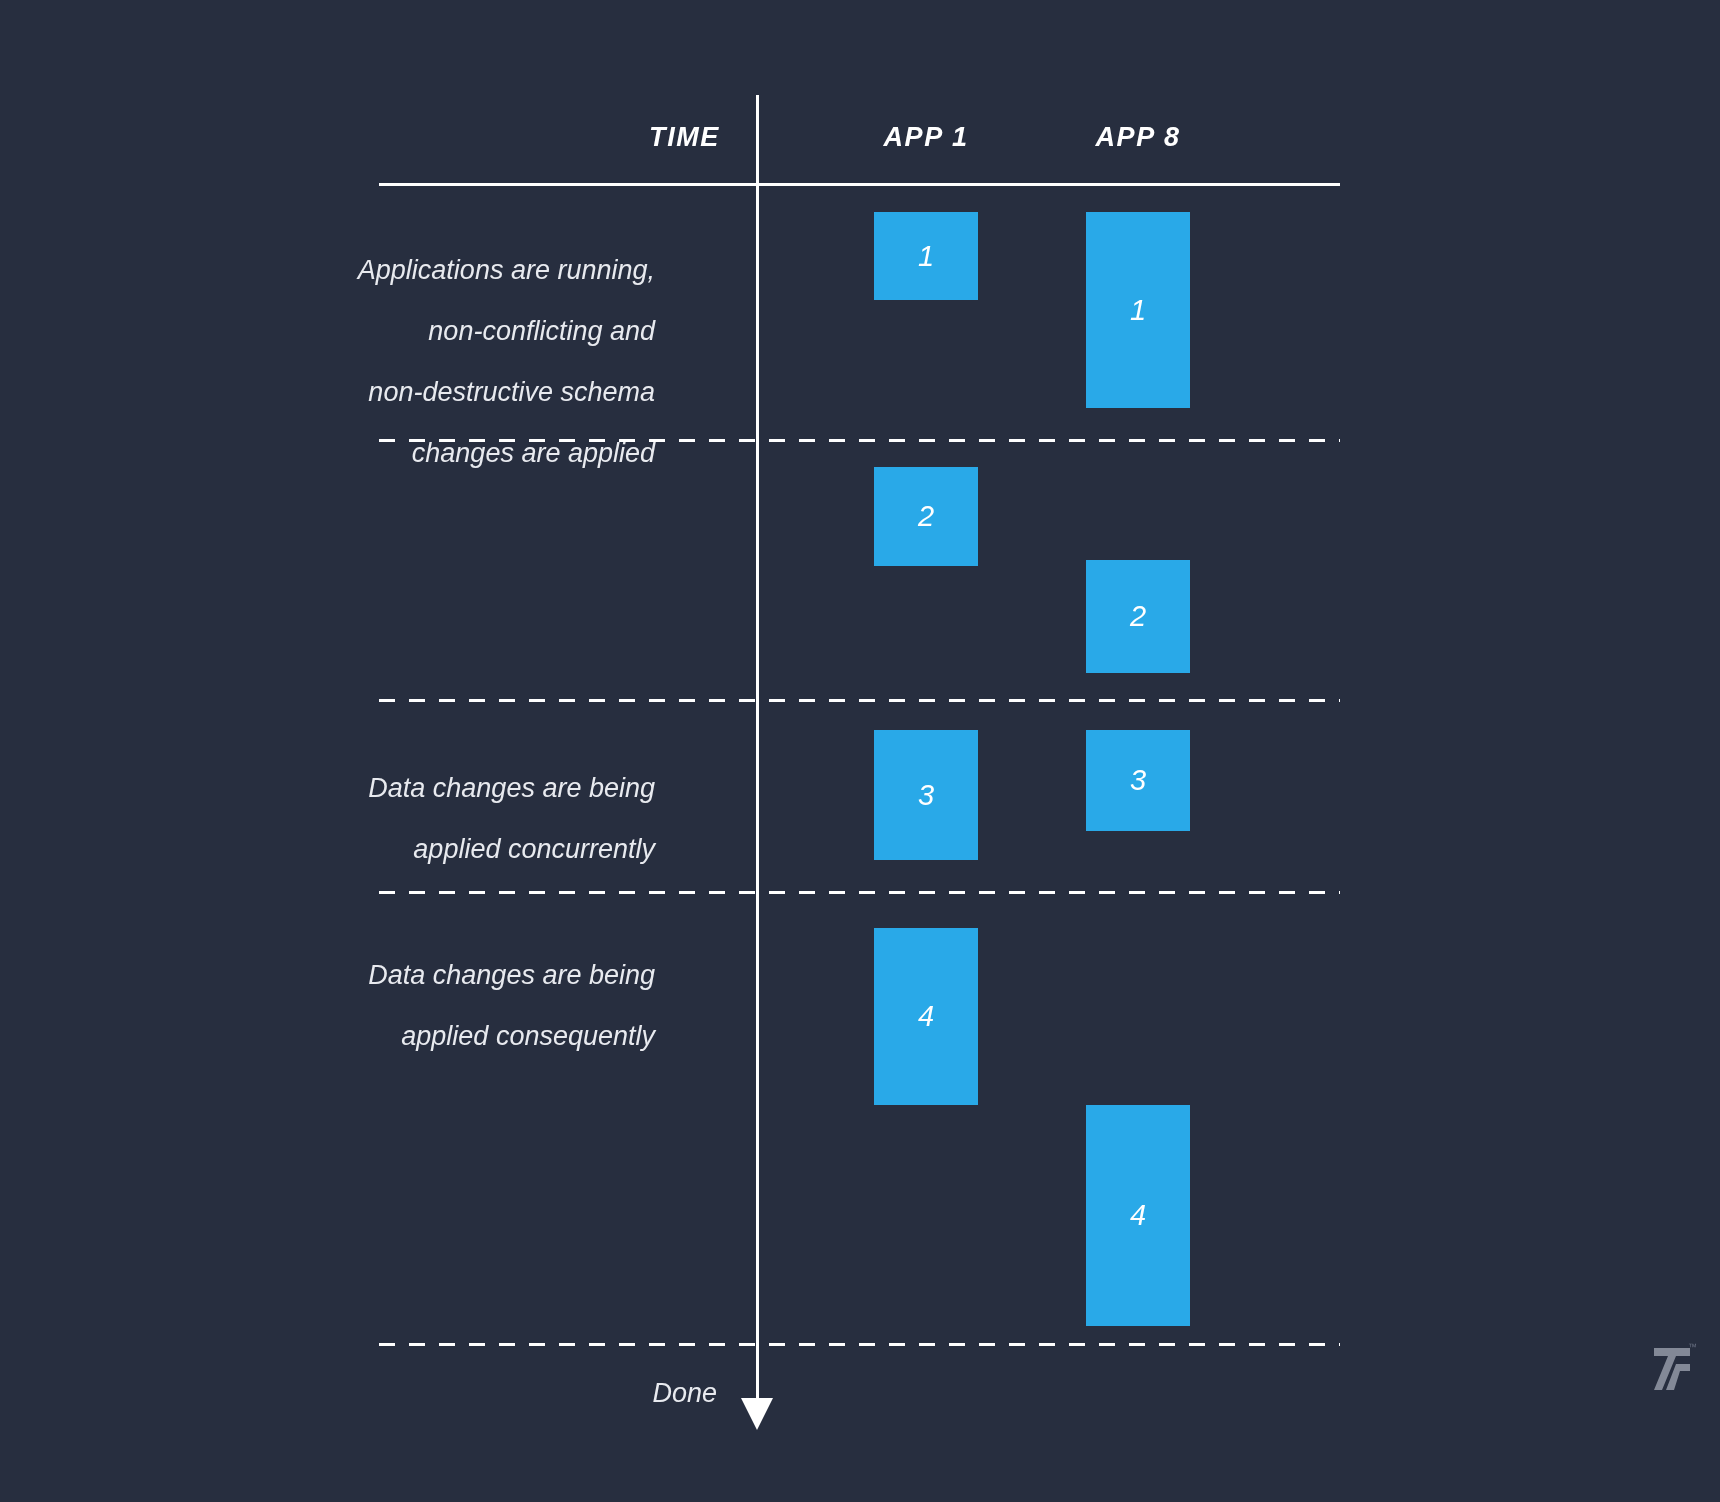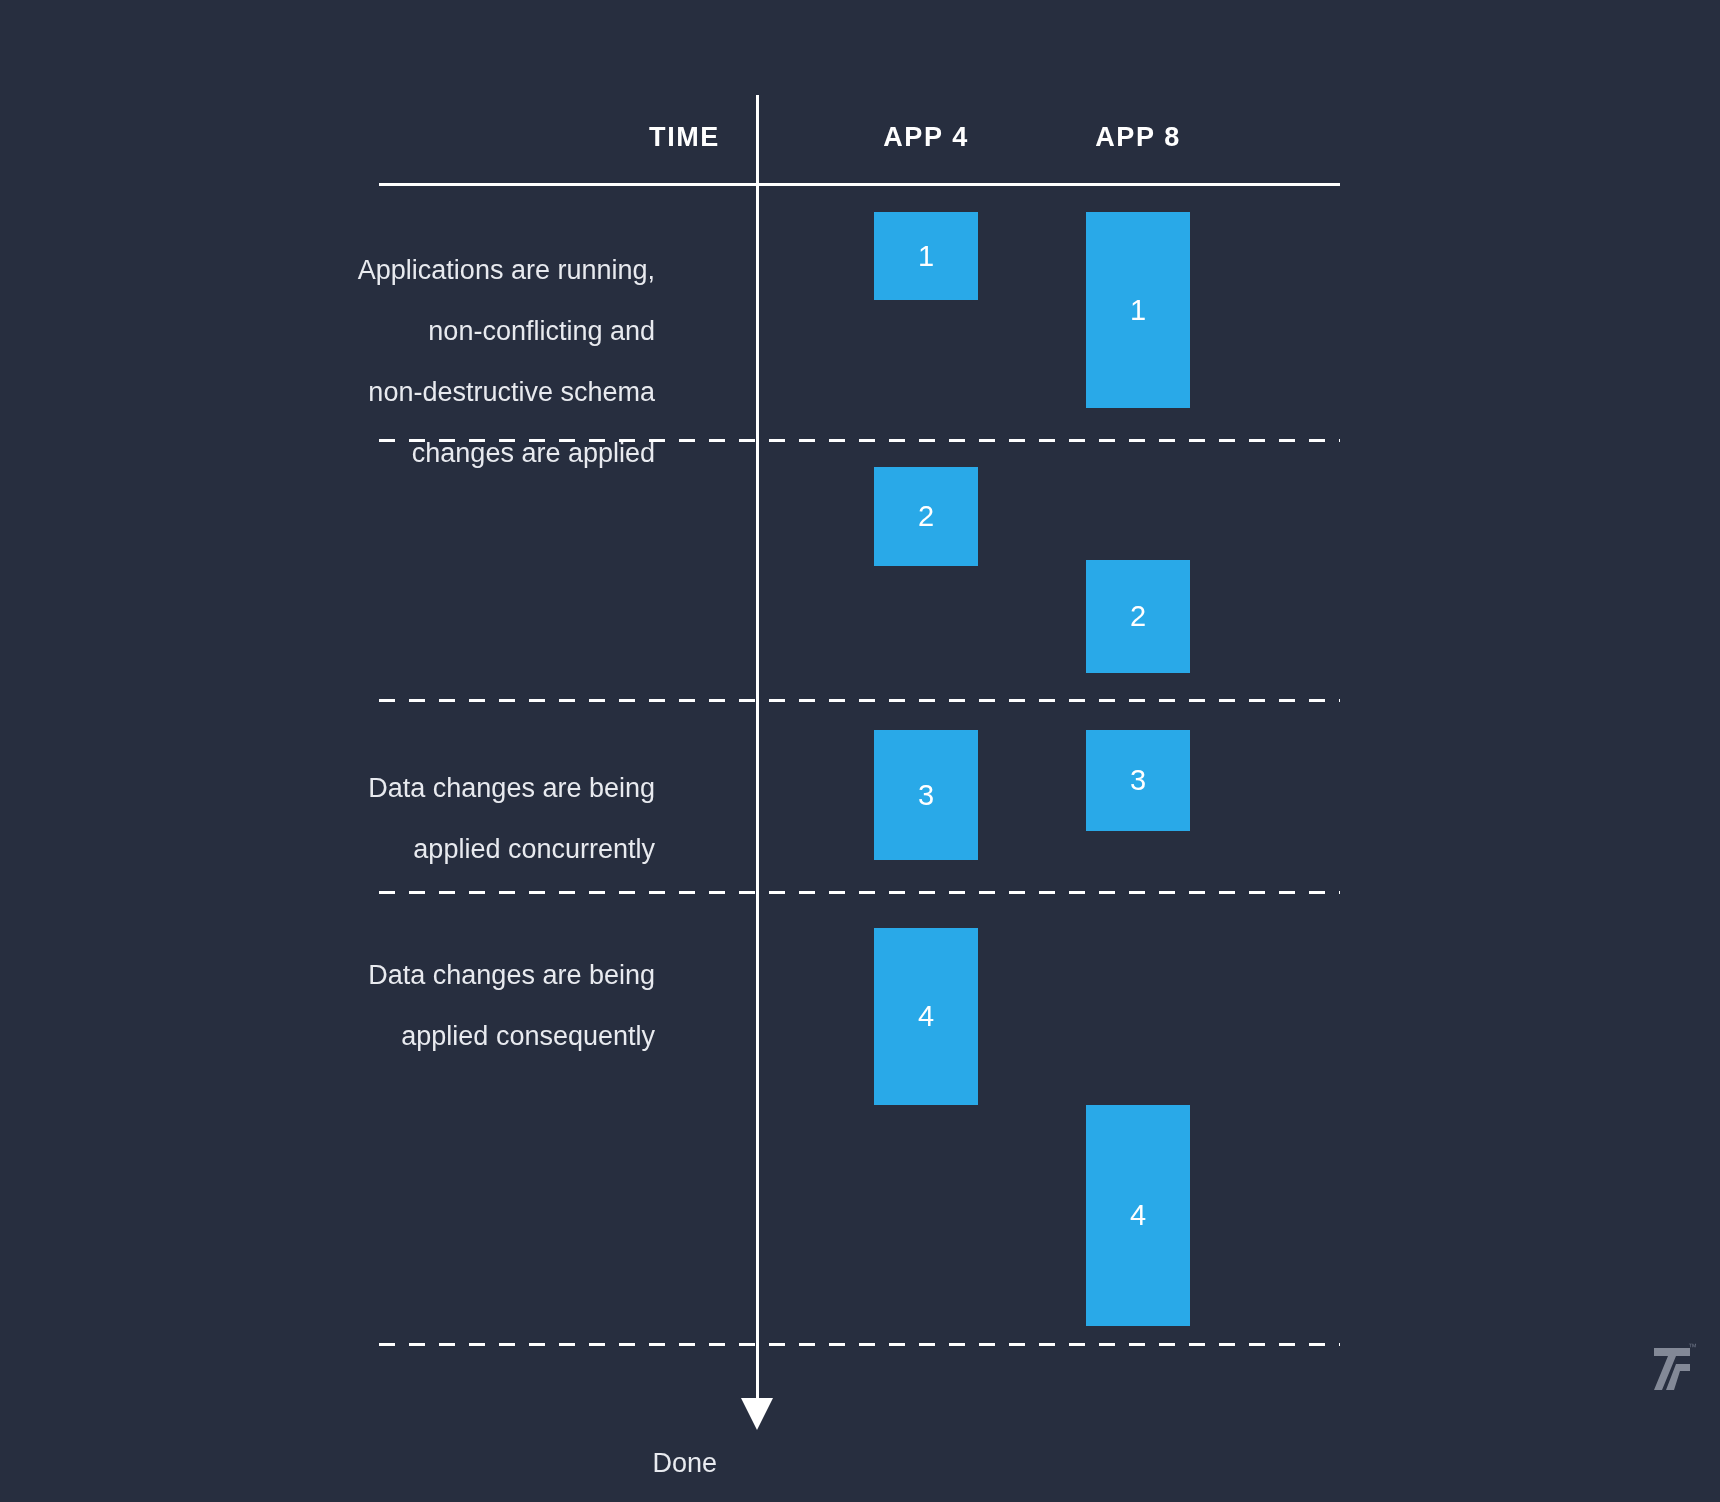--- a/index.html
+++ b/index.html
@@ -2,21 +2,21 @@
 <html><head>
 <meta charset="utf-8">
 <style>
   * { margin:0; padding:0; box-sizing:border-box; }
   html, body {
     width:1720px; height:1502px;
     background:#272e3f;
     font-family:"Liberation Sans", sans-serif;
     overflow:hidden;
   }
-  #stage { position:relative; width:1720px; height:1418px; background:#272e3f; }
+  #stage { position:relative; width:1720px; height:1418px; background:#272e3f;font-style:italic; }
 
   
   .col-header {
     position:absolute;
     color:#ffffff;
     font-size:27px;
     font-weight:bold;
     letter-spacing:0.06em;
     white-space:nowrap;
   }
@@ -69,21 +69,21 @@
     color:#ffffff;
     font-size:29px;
     display:flex;
     align-items:center;
     justify-content:center;
   }
 
   
   #done-label {
     position:absolute;
-    right:1003px; top:1448px;
+    right:1003px; top:1378px;
     color:#e8eaef;
     font-size:27px;
     text-align:left;
     white-space:nowrap;
   }
 
   
   #watermark {
     position:absolute;
     right:26px; bottom:24px;
@@ -95,21 +95,21 @@
     position:absolute; right:-3px; top:-2px;
     font-size:9px; color:#9aa2b4;
   }
 </style>
 </head>
 <body>
 
 <div id="stage">
 
   <div class="col-header" id="hdr-time">TIME</div>
-  <div class="col-header" id="hdr-app1">APP 4</div>
+  <div class="col-header" id="hdr-app1">APP 1</div>
   <div class="col-header" id="hdr-app2">APP 8</div>
 
   <div id="time-axis-line"></div>
   <div id="time-axis-arrow"></div>
 
   <div class="rule solid" style="top:183px;"></div>
   <div class="rule dashed" style="top:439px;"></div>
   <div class="rule dashed" style="top:699px;"></div>
   <div class="rule dashed" style="top:891px;"></div>
   <div class="rule dashed" style="top:1343px;"></div>

